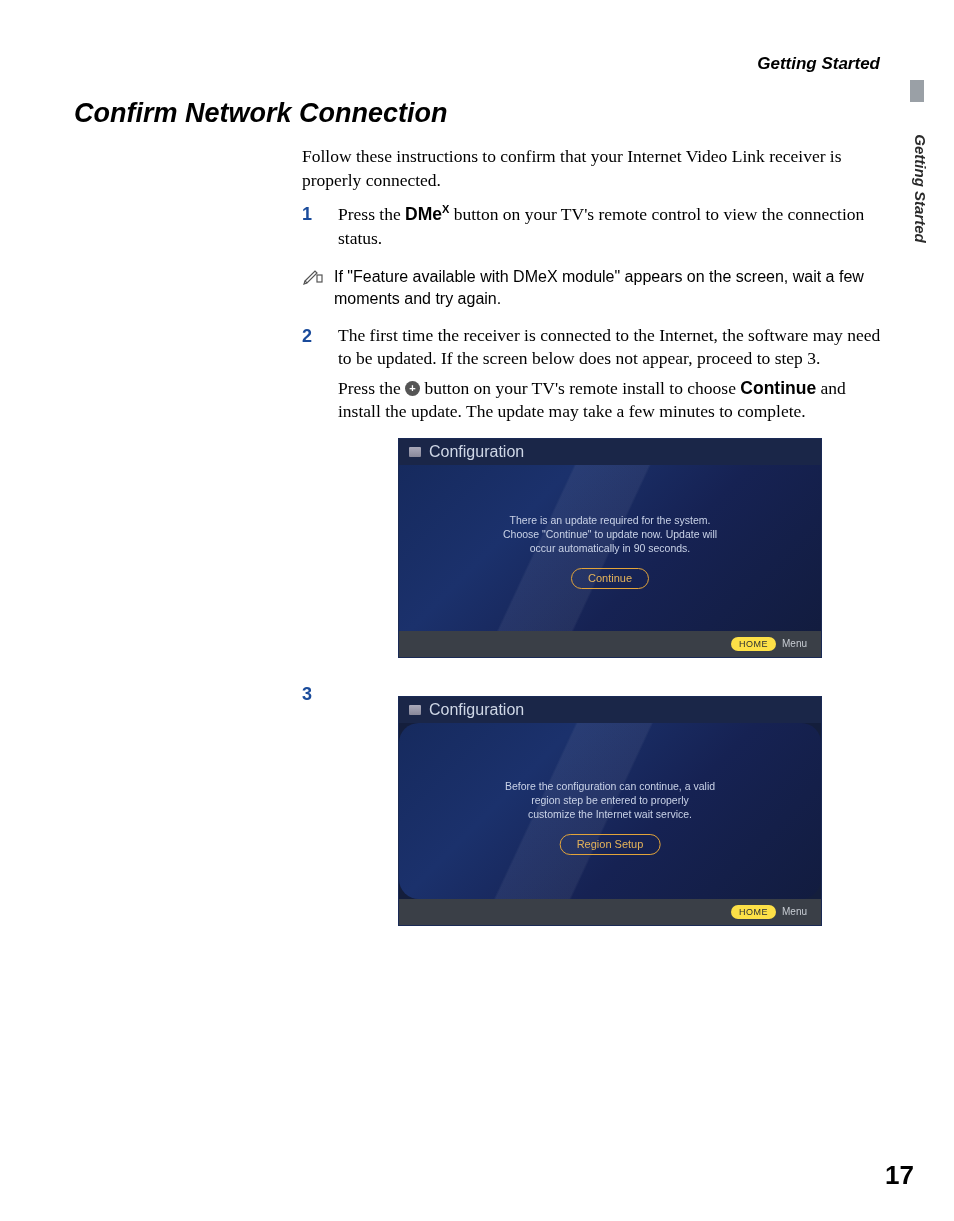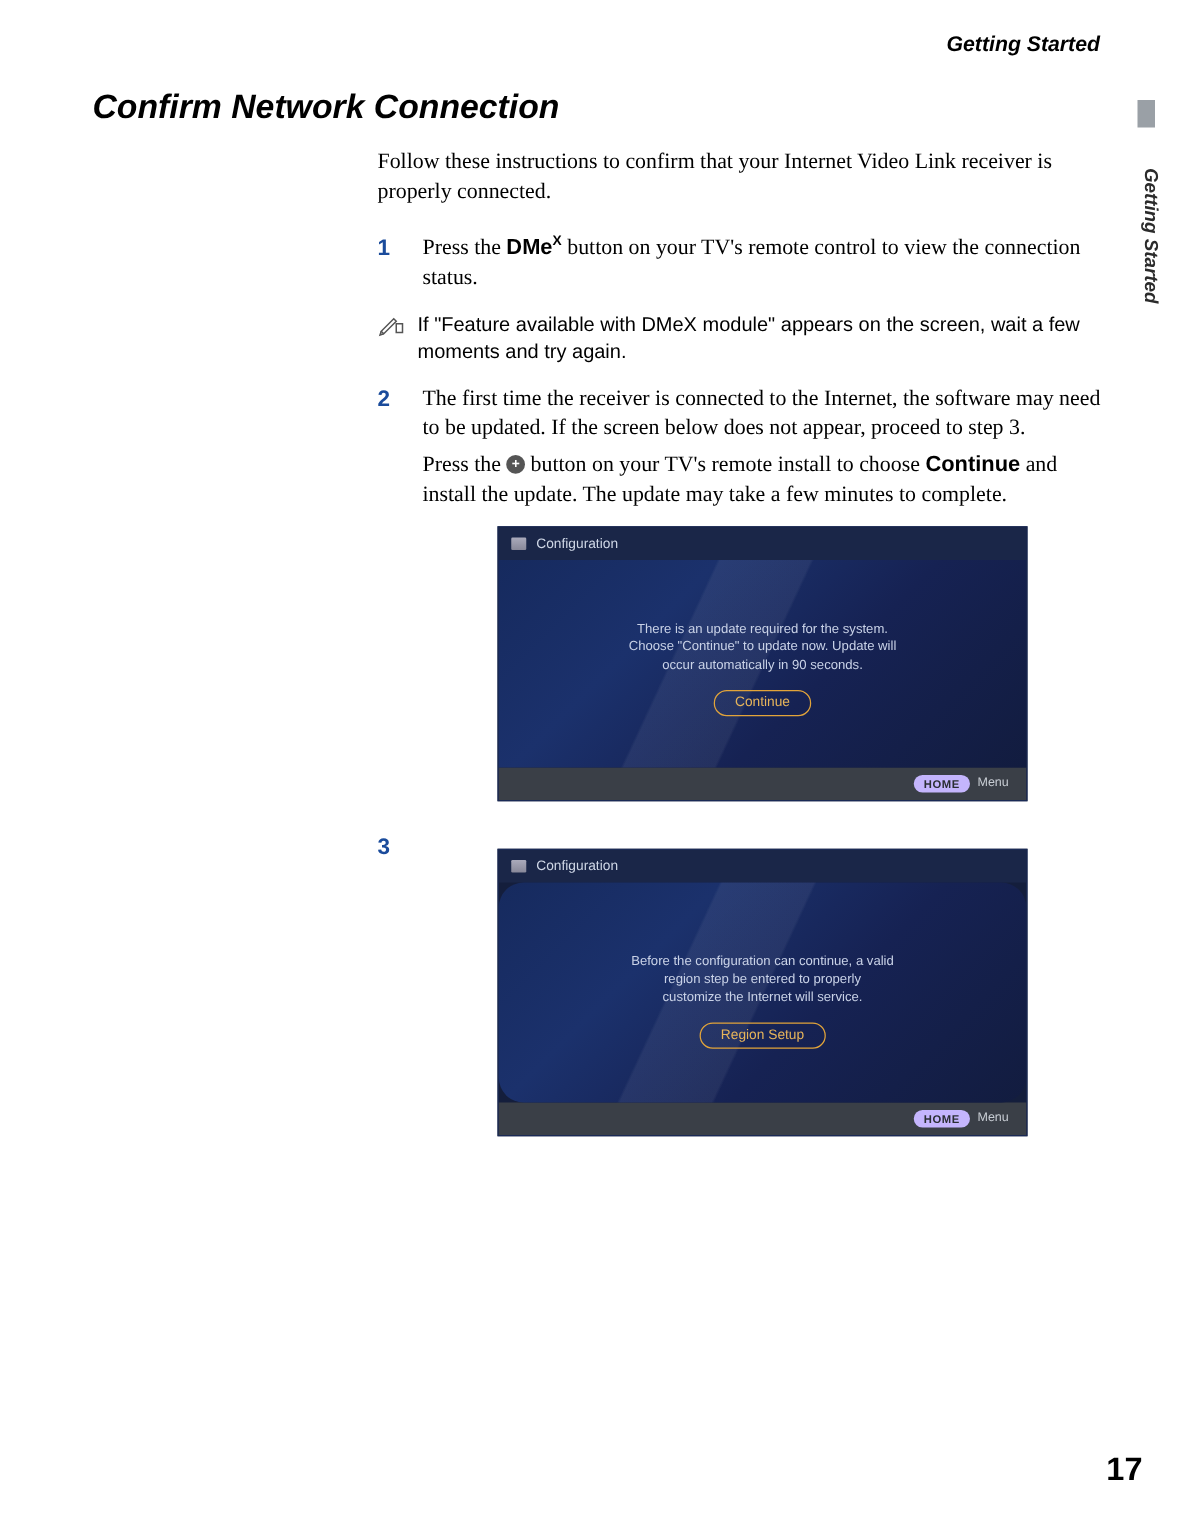--- a/index.html
+++ b/index.html
@@ -1,46 +1,46 @@
 <!DOCTYPE html>
 <html><head>
 <meta charset="utf-8">
 <style>
   * { box-sizing: border-box; margin: 0; padding: 0; }
   html, body { width: 954px; height: 1221px; background: #fff; font-family: "Times New Roman", Times, serif; color: #000; }
-  .page { position: relative; width: 954px; height: 1221px; padding: 26px 74px 40px 74px; }
+  .page { position: relative; width: 954px; height: 1221px; padding: 54px 74px 40px 74px; }
   .running-head { text-align: right; font-weight: 700; font-style: italic; font-size: 17px; margin-bottom: 24px; font-family: "Helvetica Neue", Arial, sans-serif; }
   .side-tab { position: absolute; right: 30px; top: 80px; width: 30px; height: 170px; }
   .side-tab .stub { position: absolute; right: 0; top: 0; width: 14px; height: 22px; background: #9aa0a6; }
   .side-tab .vtext { position: absolute; right: -50px; top: 100px; transform: rotate(90deg); transform-origin: center; font-style: italic; font-weight: 700; font-size: 15px; white-space: nowrap; font-family: "Helvetica Neue", Arial, sans-serif; color:#2b2b2b; }
   .section-title { font-family: "Helvetica Neue", Arial, sans-serif; font-weight: 700; font-style: italic; font-size: 27px; margin-bottom: 16px; }
   .content { margin-left: 228px; width: 580px; font-size: 17.5px; line-height: 1.35; }
-  .intro { margin-bottom: 22px; }
+  .intro { margin-bottom: 10px; }
   .step { display: flex; gap: 18px; margin-top: 6px; margin-bottom: 6px; }
   .step-num { width: 18px; flex: 0 0 18px; font-family: "Helvetica Neue", Arial, sans-serif; font-weight: 700; color: #1a4b9b; font-size: 18px; }
   .step-body { flex: 1; }
   .step-body p { margin-bottom: 6px; }
   .dme { font-family: "Helvetica Neue", Arial, sans-serif; font-weight: 700; }
   .dme sup { font-size: 11px; vertical-align: super; }
   .bold-sans { font-family: "Helvetica Neue", Arial, sans-serif; font-weight: 700; }
   .note { display:flex; gap:10px; font-family: "Helvetica Neue", Arial, sans-serif; font-size: 16px; line-height:1.35; padding: 4px 0 8px 0; }
   .note .note-icon { flex:0 0 22px; color:#555; }
   .note .note-text { flex:1; }
   .plus-btn { display:inline-flex; width:15px; height:15px; border-radius:50%; background:#555; color:#fff; align-items:center; justify-content:center; font-size:11px; line-height:1; vertical-align:middle; font-family: Arial, sans-serif; font-weight:700; transform: translateY(-1px); }
   .shot { width: 424px; margin: 14px auto 18px auto; border: 1px solid #1a2a55; background: #141e3c; font-family: "Helvetica Neue", Arial, sans-serif; }
-  .shot .titlebar { height: 26px; background: #1a2648; color: #cfd7e6; display:flex; align-items:center; gap:8px; padding:0 10px; font-size:11px; }
+  .shot .titlebar { height: 26px; background: #1a2648; color: #cfd7e6; display:flex; align-items:center; gap:8px; padding:0 10px; font-size:16px; }
   .shot .titlebar .tb-icon { width:12px; height:10px; background: linear-gradient(#aab,#889); border-radius:1px; }
   .shot .stage { position:relative; height: 166px; background: linear-gradient(135deg, #162a5e 0%, #1b316c 30%, #162253 60%, #121c3f 100%); }
   .shot .stage .diag::before,
   .shot .stage .diag::after { content:""; position:absolute; inset:0; background: linear-gradient(115deg, transparent 35%, rgba(255,255,255,0.03) 35.5%, rgba(255,255,255,0.03) 50%, transparent 50.5%); }
   .shot .stage .msg { position:absolute; top: 48px; left:0; right:0; text-align:center; color:#c9d2e7; font-size: 10.5px; line-height:1.35; padding: 0 40px; }
   .shot .stage .cta { position:absolute; top: 100px; left:50%; transform:translateX(-50%); }
   .pill { display:inline-block; border:1.5px solid #e2a43a; color:#e6b45a; border-radius: 11px; padding: 2px 16px; font-size: 11px; }
   .shot .footer { height: 26px; background: #3a3f47; display:flex; align-items:center; justify-content:flex-end; padding: 0 14px; gap:6px; }
-  .shot .footer .home-pill { display:inline-block; background:#c4b5fd; color:#2a2e33; border-radius:9px; font-size:9px; padding:1px 8px; font-weight:700; letter-spacing:0.5px; }
+  .shot .footer .home-pill { display:inline-block; background:#fde047; color:#2a2e33; border-radius:9px; font-size:9px; padding:1px 8px; font-weight:400; letter-spacing:0.5px; }
   .shot .footer .menu-label { color:#c7ccd3; font-size:10px; }
   .shot2 .stage { height: 176px; border-radius: 20px; }
   .shot2 .stage .msg { top: 56px; }
   .shot2 .stage .cta { top: 108px; }
   .page-number { position:absolute; right: 40px; bottom: 30px; font-family: "Helvetica Neue", Arial, sans-serif; font-weight:700; font-size: 26px; text-align: right; }
 </style>
 </head>
 <body>
 
 <div class="page">
@@ -119,21 +119,21 @@
         <div class="shot shot2">
           <div class="titlebar">
             <span class="tb-icon"></span>
             <span>Configuration</span>
           </div>
           <div class="stage">
             <div class="diag"></div>
             <div class="msg">
               <div>Before the configuration can continue, a valid</div>
               <div>region step be entered to properly</div>
-              <div>customize the Internet will service.</div>
+              <div>customize the Internet wait service.</div>
             </div>
             <div class="cta">
               <span class="pill">Region Setup</span>
             </div>
           </div>
           <div class="footer">
             <span class="home-pill">HOME</span>
             <span class="menu-label">Menu</span>
           </div>
         </div>

